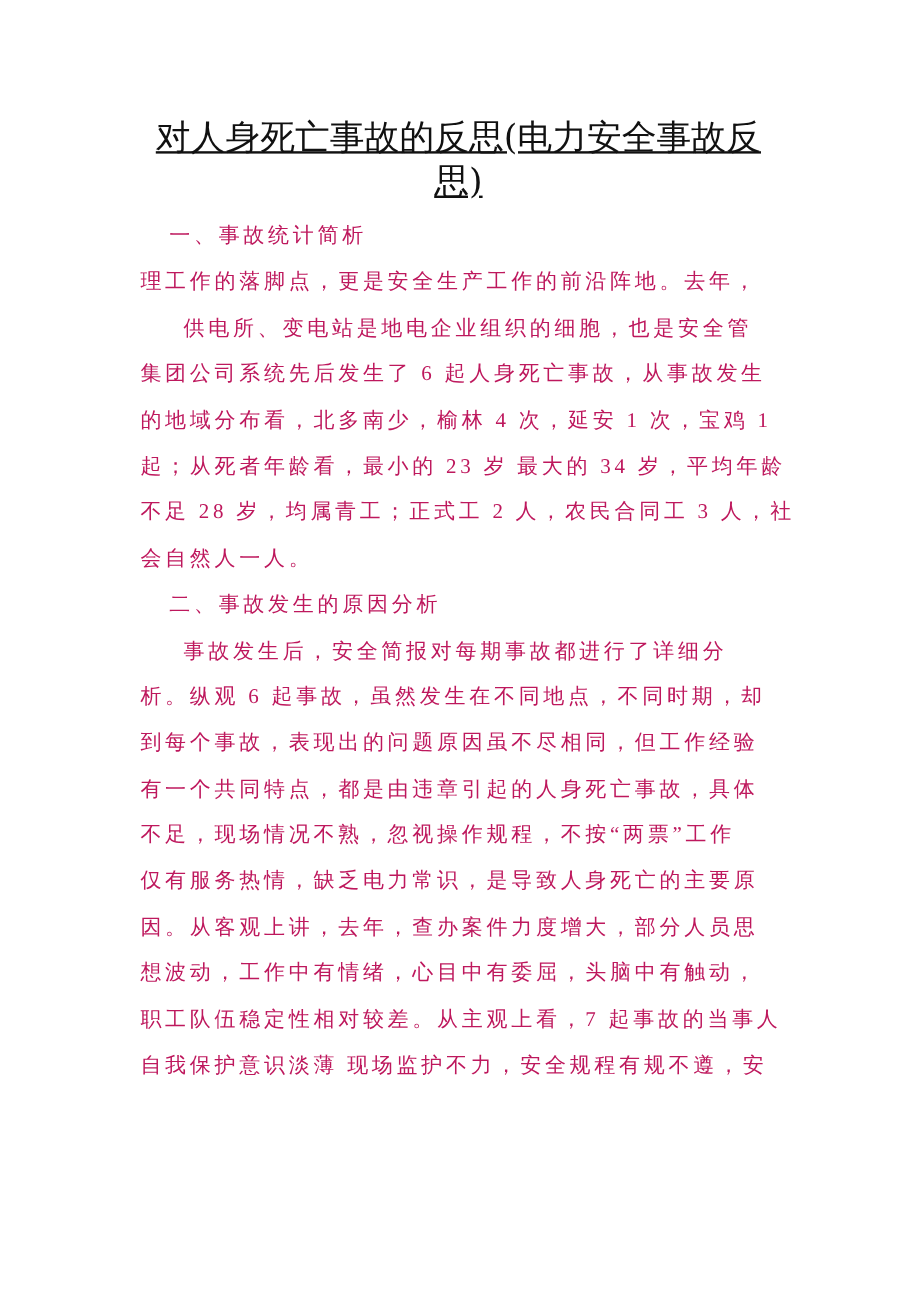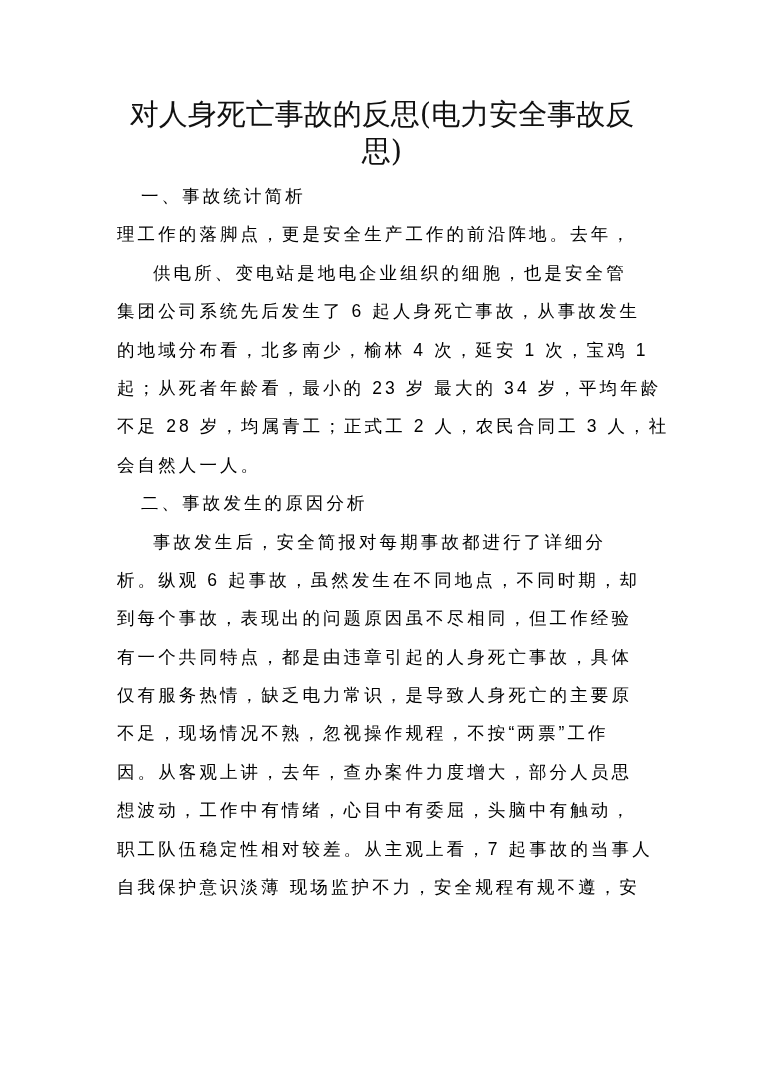--- a/index.html
+++ b/index.html
@@ -22,29 +22,30 @@
     }
     .title {
       font-family: "DejaVu Serif", "Liberation Serif", serif;
       font-size: 29px;
       font-weight: normal;
       text-align: center;
       line-height: 37px;
       margin: 0;
       letter-spacing: 0px;
       color: #111;
+      text-decoration: underline;
     }
     .body-line {
-      font-family: Liberation Sans, sans-serif;
+      font-family: Liberation Serif, serif;
       font-size: 17.5px;
       line-height: 38.4px;
       height: 38.4px;
       white-space: nowrap;
       letter-spacing: 3.1px;
-      color: #000000;
+      color: #be185d;
     }
     .indent {
       padding-left: 36px;
     }
     .heading-line {
       padding-left: 24px;
     }
     .section {
       margin-top: 7px;
     }
@@ -65,20 +66,20 @@
     <div class="body-line">集团公司系统先后发生了 6 起人身死亡事故，从事故发生</div>
     <div class="body-line">的地域分布看，北多南少，榆林 4 次，延安 1 次，宝鸡 1</div>
     <div class="body-line">起；从死者年龄看，最小的 23 岁 最大的 34 岁，平均年龄</div>
     <div class="body-line">不足 28 岁，均属青工；正式工 2 人，农民合同工 3 人，社</div>
     <div class="body-line">会自然人一人。</div>
     <div class="body-line heading-line">二、事故发生的原因分析</div>
     <div class="body-line indent">事故发生后，安全简报对每期事故都进行了详细分</div>
     <div class="body-line">析。纵观 6 起事故，虽然发生在不同地点，不同时期，却</div>
     <div class="body-line">到每个事故，表现出的问题原因虽不尽相同，但工作经验</div>
     <div class="body-line">有一个共同特点，都是由违章引起的人身死亡事故，具体</div>
+    <div class="body-line">不足，现场情况不熟，忽视操作规程，不按“两票”工作</div>
     <div class="body-line">仅有服务热情，缺乏电力常识，是导致人身死亡的主要原</div>
-    <div class="body-line">不足，现场情况不熟，忽视操作规程，不按“两票”工作</div>
     <div class="body-line">因。从客观上讲，去年，查办案件力度增大，部分人员思</div>
     <div class="body-line">想波动，工作中有情绪，心目中有委屈，头脑中有触动，</div>
     <div class="body-line">职工队伍稳定性相对较差。从主观上看，7 起事故的当事人</div>
     <div class="body-line">自我保护意识淡薄 现场监护不力，安全规程有规不遵，安</div>
   </div>
 </div>
 
 </body></html>

